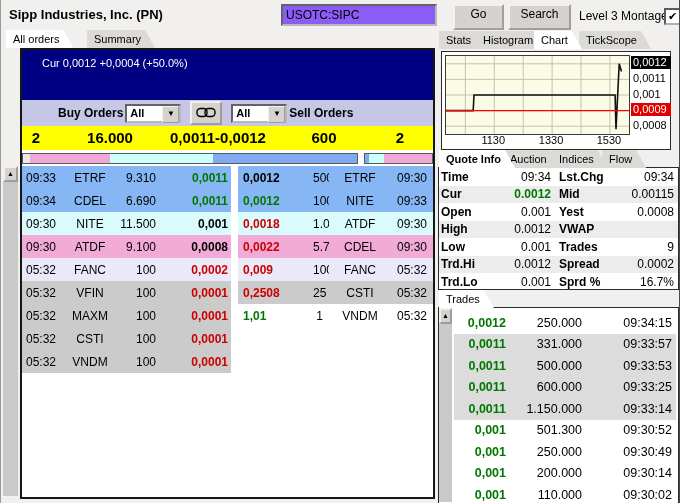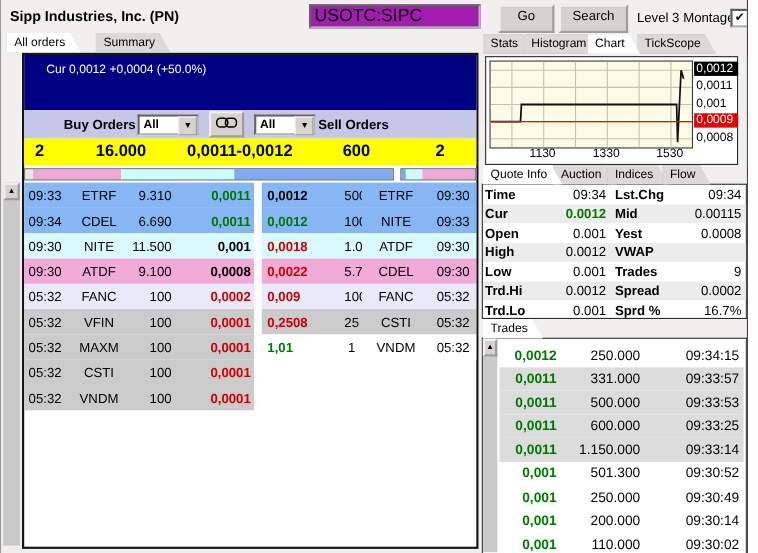--- a/index.html
+++ b/index.html
@@ -4,22 +4,22 @@
 <style>
   html,body{margin:0;padding:0;}
   body{font-family:"Liberation Sans","DejaVu Sans",sans-serif;background:#ffffff;}
   #stage{position:relative;width:689px;height:503px;background:#f1f0ee;overflow:hidden;
          border-left:1px solid #9a9a9a;box-sizing:border-box;}
   .win-right-frame{position:absolute;left:678px;top:0;width:11px;height:503px;background:#ffffff;border-left:1px solid #4a4a4a;}
 
   
   .topbar{position:absolute;left:0;top:0;width:678px;height:28px;background:#f1f0ee;}
   .app-title{position:absolute;left:8px;top:7px;font-size:13px;font-weight:bold;color:#000;white-space:nowrap;}
-  .sym-input{position:absolute;left:280px;top:4px;width:146px;height:18px;border:2px inset #b8b8b8;background:#a21caf;
-             font-family:"Liberation Sans",sans-serif;font-size:16px;padding:0 3px;color:#000;}
+  .sym-input{position:absolute;left:280px;top:4px;width:146px;height:18px;border:2px inset #b8b8b8;background:#8b5cf6;
+             font-family:"Liberation Sans",sans-serif;font-size:12px;padding:0 3px;color:#000;}
   .btn{position:absolute;top:4px;height:22px;background:#d6d3ce;border:2px outset #f4f2ef;
        font-family:"Liberation Sans",sans-serif;font-size:12px;color:#000;text-align:center;line-height:17px;cursor:default;}
   .btn-go{left:452px;width:47px;}
   .btn-search{left:507px;width:59px;}
   .lvl3-label{position:absolute;left:578px;top:9px;font-size:12px;color:#000;white-space:nowrap;}
   .checkbox{position:absolute;left:663px;top:8px;width:13px;height:13px;background:#fff;border:2px inset #b0b0b0;
             font-size:11px;line-height:12px;text-align:center;color:#000;}
 
   
   .tab{position:absolute;height:18px;background:#dcdad6;color:#000;font-size:11px;padding:3px 14px 0 7px;
@@ -336,21 +336,21 @@
         <div class="ylab hl-red" style="top: 48.1px;">0,0009</div>
         <div class="ylab" style="top: 63.7px;">0,0008</div>
       </div>
     <div class="chart-xlabels" id="chart-xlabels">
         <div class="xlab" style="left: 48.2796px;">1130</div>
         <div class="xlab" style="left: 106.1px;">1330</div>
         <div class="xlab" style="left: 163.919px;">1530</div>
       </div>
   </div>
 
-  <div class="tab active" style="left:438px;top:150px;">Quote Info</div>
+  <div class="tab active" style="left:438px;top:150px;font-weight:bold;">Quote Info</div>
   <div class="tab" style="left:502px;top:150px;z-index:1;">Auction</div>
   <div class="tab" style="left:551px;top:150px;z-index:1;">Indices</div>
   <div class="tab" style="left:601px;top:150px;z-index:1;">Flow</div>
 
   <div class="panel-quote">
     <div class="qrow">
       <span class="q-l1">Time</span>
       <span class="q-v1">09:34</span>
       <span class="q-l2">Lst.Chg</span>
       <span class="q-v2">09:34</span>

